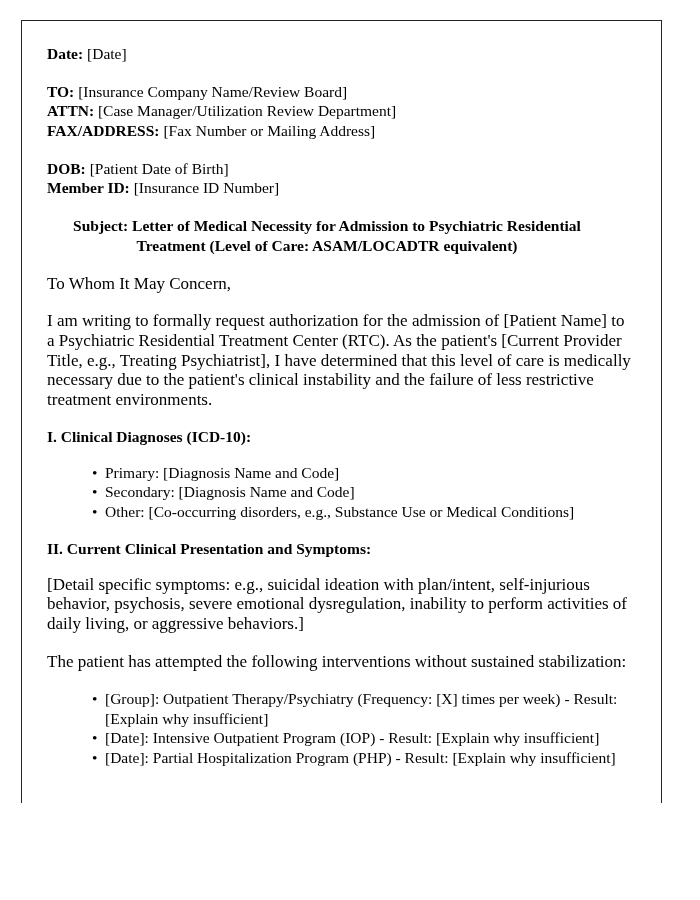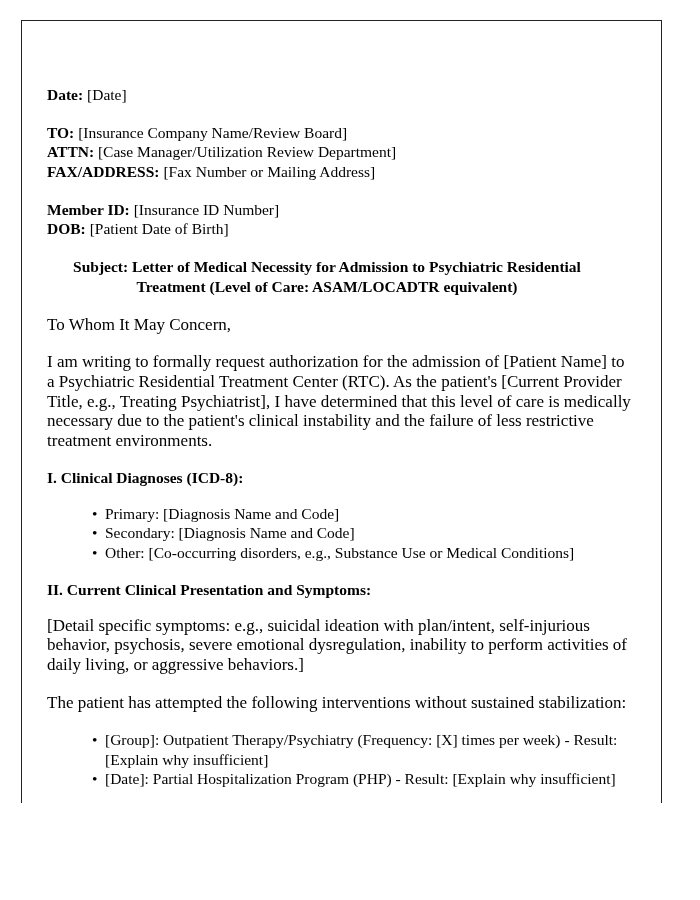--- a/index.html
+++ b/index.html
@@ -29,21 +29,20 @@
     border-bottom: none;
     background: #ffffff;
     overflow: hidden;
   }
 
   .page-content {
     position: absolute;
     left: 25px;
     top: 23px;
     width: 585px;
-    margin-top: 41px;
   }
 
   .para {
     font-size: 17px;
     line-height: 19.6px;
     margin: 0 0 18px 0;
   }
 
   .label-line {
     font-size: 15.5px;
@@ -106,41 +105,42 @@
       <div class="label-line"><span class="lbl">Date:</span> <span>[Date]</span></div>
     </div>
 
     <div class="group">
       <div class="label-line"><span class="lbl">TO:</span> <span>[Insurance Company Name/Review Board]</span></div>
       <div class="label-line"><span class="lbl">ATTN:</span> <span>[Case Manager/Utilization Review Department]</span></div>
       <div class="label-line"><span class="lbl">FAX/ADDRESS:</span> <span>[Fax Number or Mailing Address]</span></div>
     </div>
 
     <div class="group">
+      <div class="label-line"><span class="lbl">DOB:</span> <span>[Patient Date of Birth]</span></div>
       <div class="label-line"><span class="lbl">Member ID:</span> <span>[Insurance ID Number]</span></div>
-      <div class="label-line"><span class="lbl">DOB:</span> <span>[Patient Date of Birth]</span></div>
     </div>
 
     <div class="subject-block">Subject: Letter of Medical Necessity for Admission to Psychiatric Residential Treatment (Level of Care: ASAM/LOCADTR equivalent)</div>
 
     <div class="para">To Whom It May Concern,</div>
 
     <div class="para">I am writing to formally request authorization for the admission of [Patient Name] to a Psychiatric Residential Treatment Center (RTC). As the patient's [Current Provider Title, e.g., Treating Psychiatrist], I have determined that this level of care is medically necessary due to the patient's clinical instability and the failure of less restrictive treatment environments.</div>
 
-    <div class="heading">I. Clinical Diagnoses (ICD-8):</div>
+    <div class="heading">I. Clinical Diagnoses (ICD-10):</div>
     <ul class="bullets">
       <li>Primary: [Diagnosis Name and Code]</li>
       <li>Secondary: [Diagnosis Name and Code]</li>
       <li>Other: [Co-occurring disorders, e.g., Substance Use or Medical Conditions]</li>
     </ul>
 
     <div class="heading">II. Current Clinical Presentation and Symptoms:</div>
     <div class="para">[Detail specific symptoms: e.g., suicidal ideation with plan/intent, self-injurious behavior, psychosis, severe emotional dysregulation, inability to perform activities of daily living, or aggressive behaviors.]</div>
 
     <div class="para">The patient has attempted the following interventions without sustained stabilization:</div>
     <ul class="bullets">
       <li>[Group]: Outpatient Therapy/Psychiatry (Frequency: [X] times per week) - Result: [Explain why insufficient]</li>
+      <li>[Date]: Intensive Outpatient Program (IOP) - Result: [Explain why insufficient]</li>
       <li>[Date]: Partial Hospitalization Program (PHP) - Result: [Explain why insufficient]</li>
 
     </ul>
 
   </div>
 </div>
 
 </body></html>

